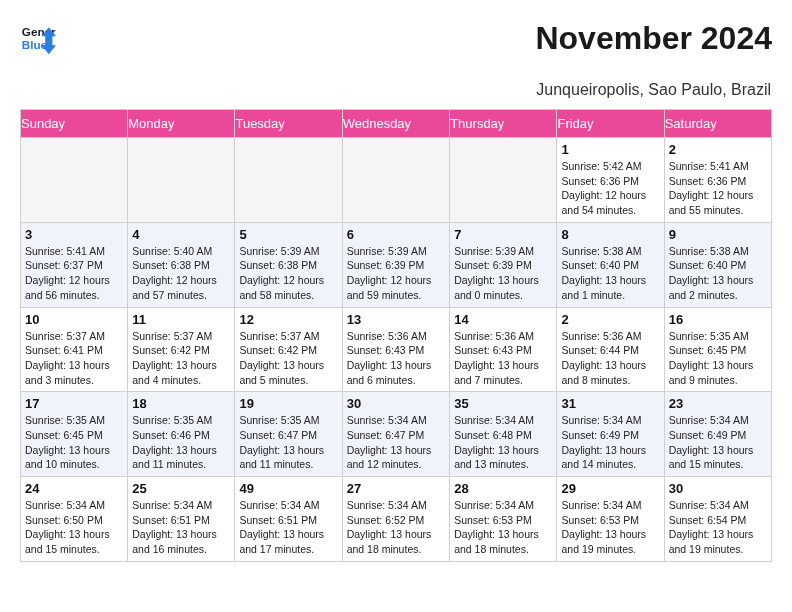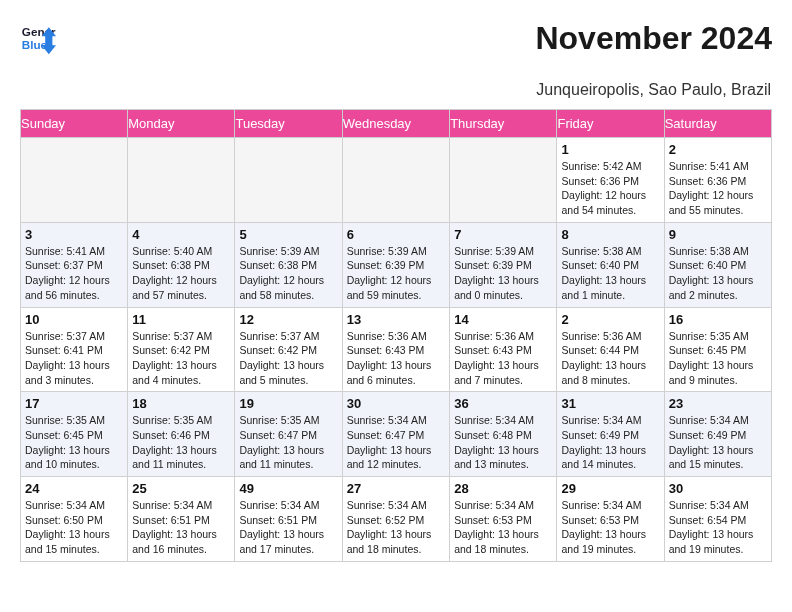--- a/index.html
+++ b/index.html
@@ -255,21 +255,21 @@
 and 11 minutes.</div>
         </td>
         <td>
           <div class="day-num">30</div>
           <div class="day-info" style="white-space: pre-line;">Sunrise: 5:34 AM
 Sunset: 6:47 PM
 Daylight: 13 hours
 and 12 minutes.</div>
         </td>
         <td>
-          <div class="day-num">36</div>
+          <div class="day-num">35</div>
           <div class="day-info" style="white-space: pre-line;">Sunrise: 5:34 AM
 Sunset: 6:48 PM
 Daylight: 13 hours
 and 13 minutes.</div>
         </td>
         <td>
           <div class="day-num">31</div>
           <div class="day-info" style="white-space: pre-line;">Sunrise: 5:34 AM
 Sunset: 6:49 PM
 Daylight: 13 hours

